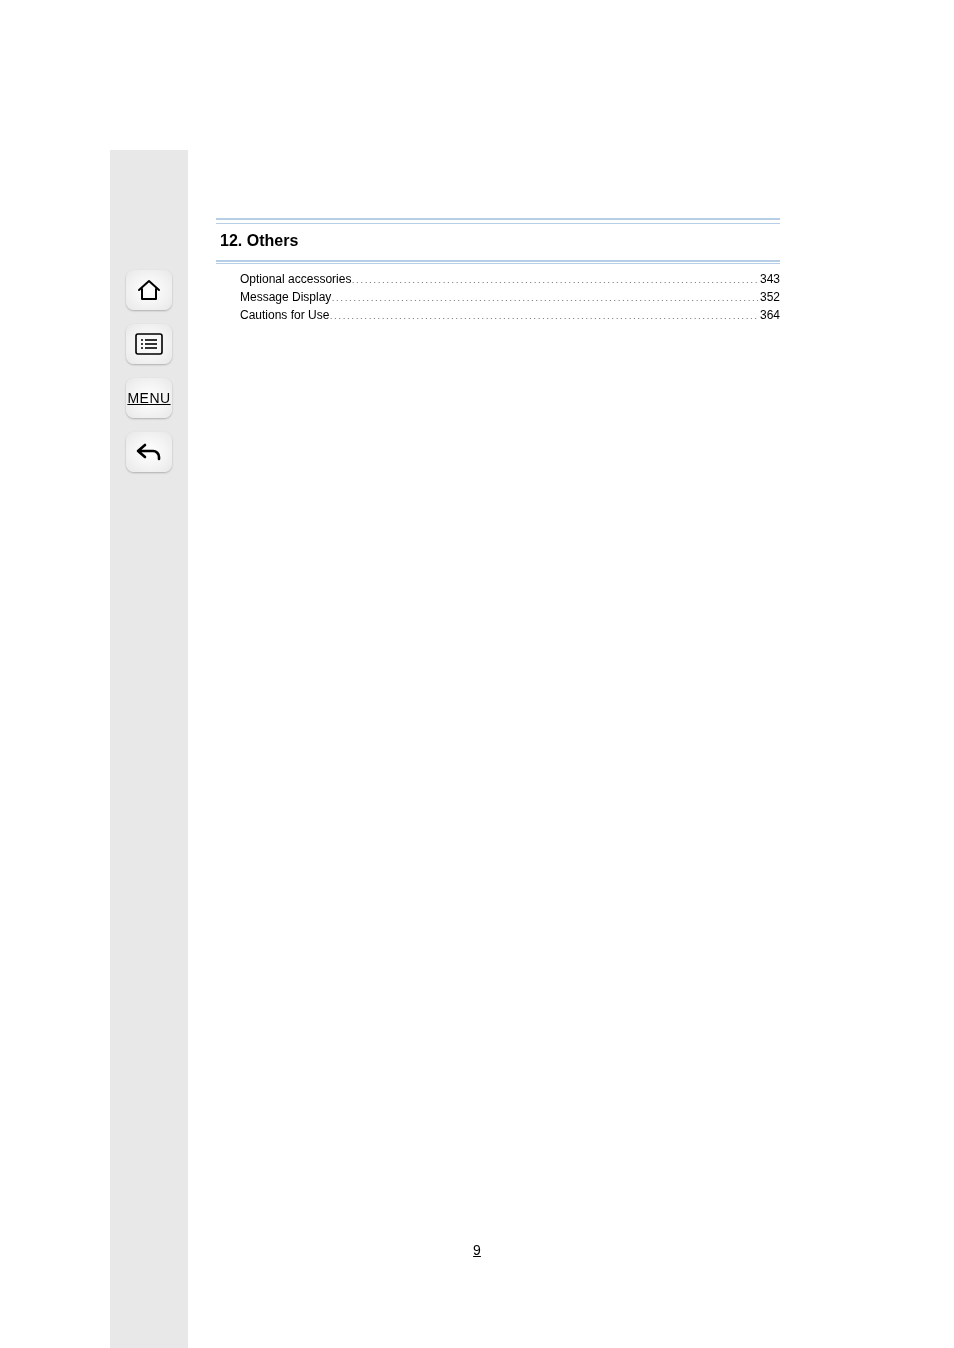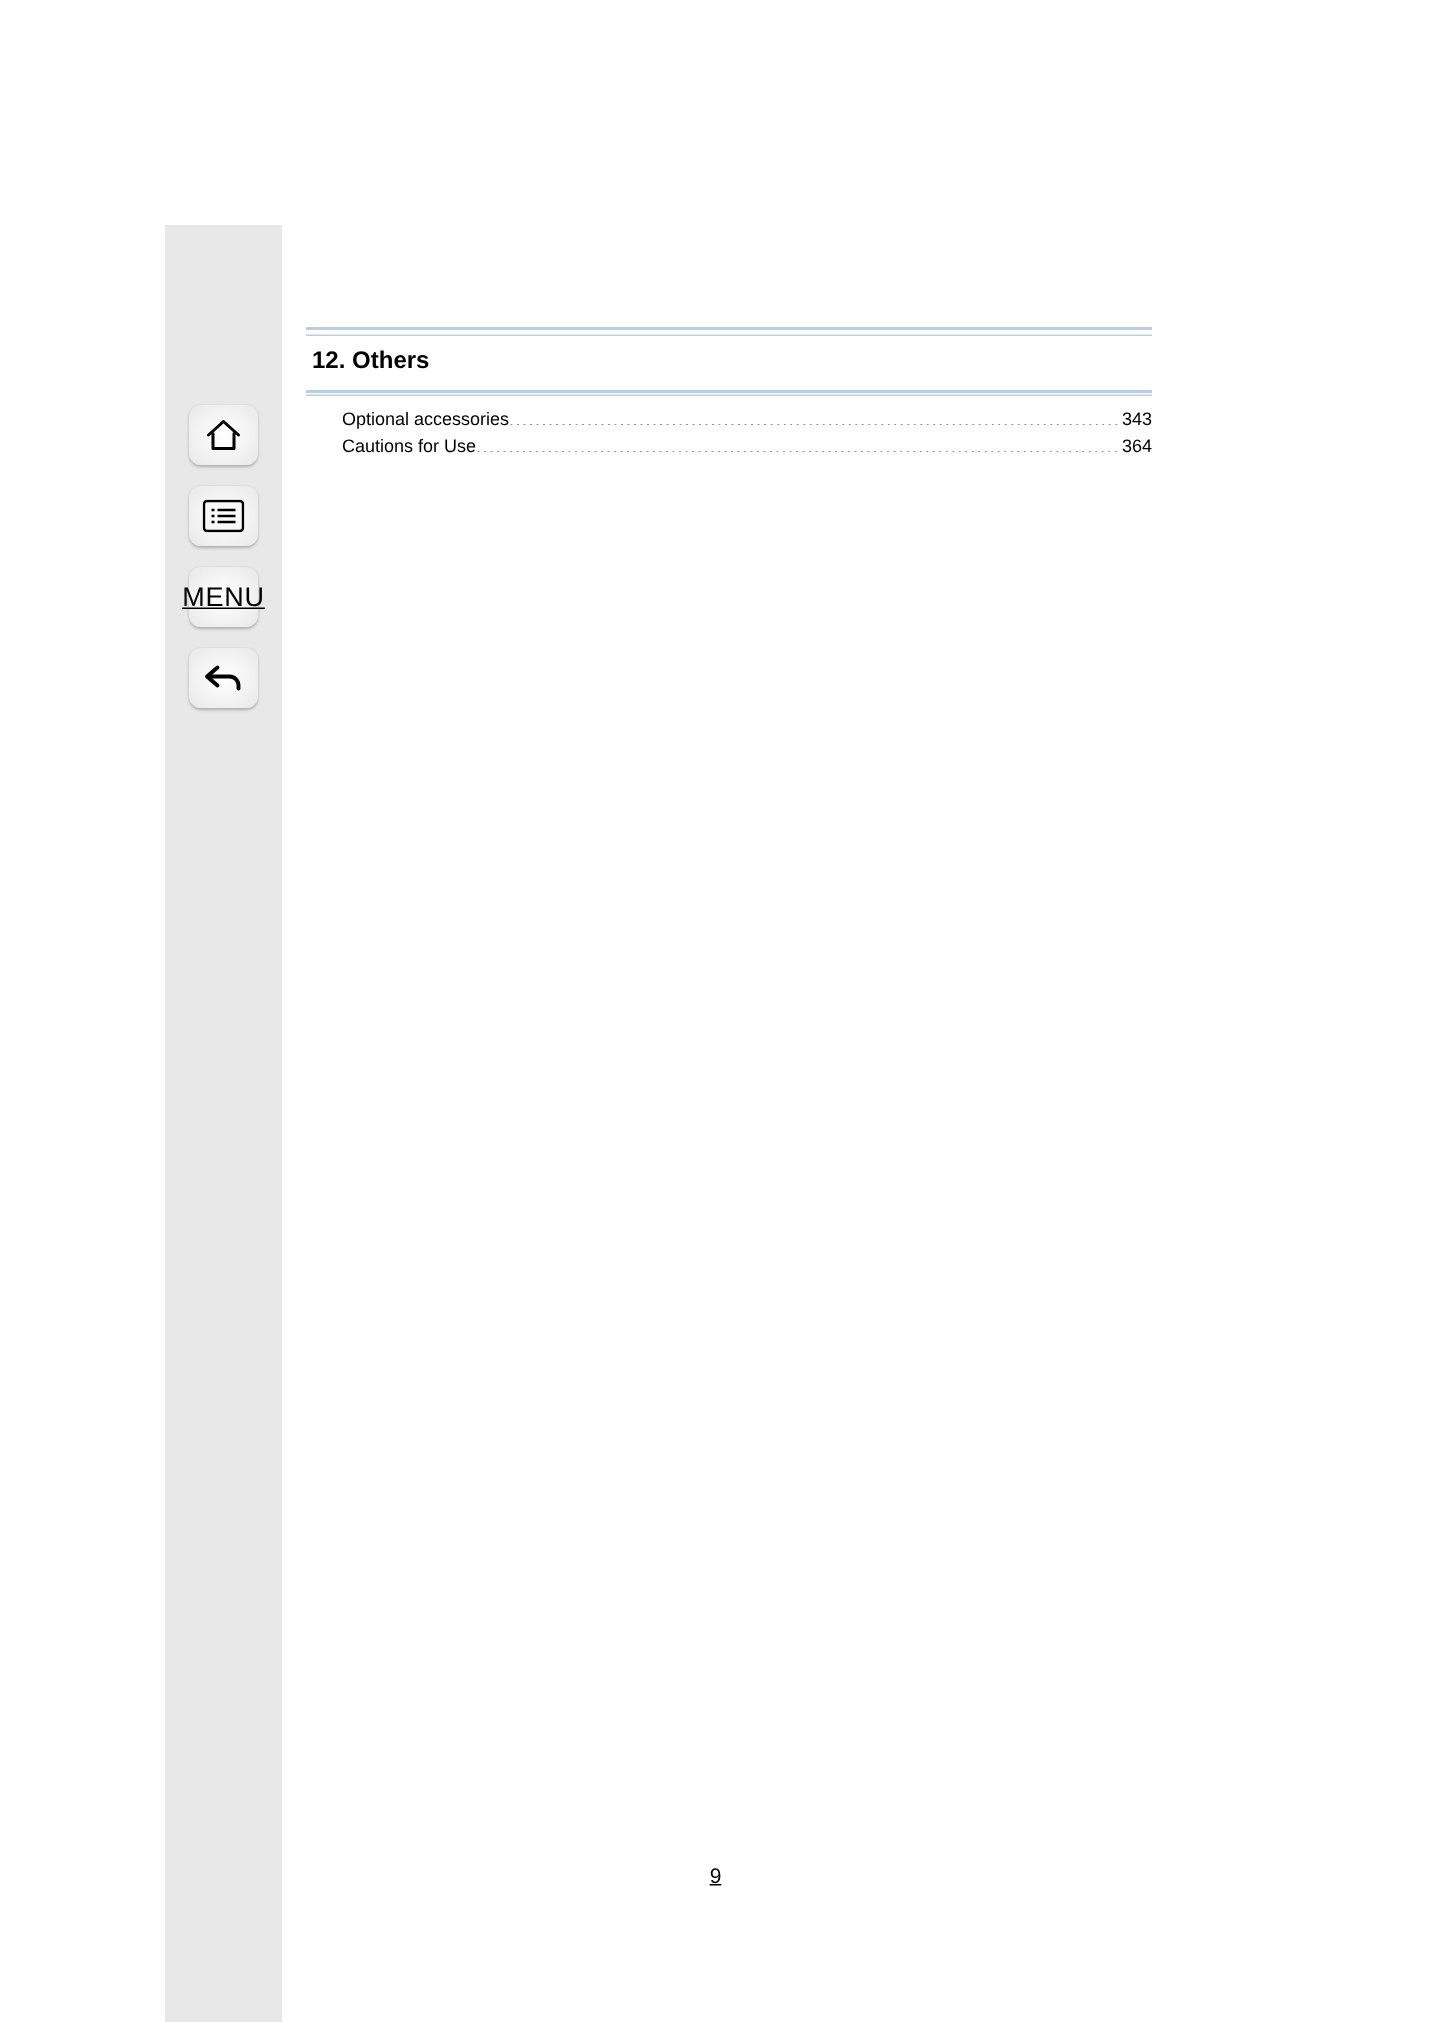--- a/index.html
+++ b/index.html
@@ -31,28 +31,28 @@
     box-shadow: 0 1px 2px rgba(0,0,0,0.25);
     display: flex;
     align-items: center;
     justify-content: center;
     color: #000;
     cursor: pointer;
   }
   .side-btn svg { display: block; }
   .menu-text {
     font-family: Arial, Helvetica, sans-serif;
-    font-size: 18px;
+    font-size: 14px;
     font-weight: 400;
     text-decoration: underline;
     letter-spacing: 0.5px;
   }
   .content {
     position: absolute;
-    left: 204px;
+    left: 216px;
     top: 218px;
     width: 564px;
   }
   .rule-top {
     border-top: 2px solid #b7cfe6;
     margin-bottom: 3px;
   }
   .rule-mid {
     border-top: 1px solid #b7cfe6;
   }
@@ -148,20 +148,25 @@
     <div class="rule-under"></div>
     <div class="rule-under2"></div>
 
     <div class="toc">
       <div class="toc-row">
         <span class="toc-label">Optional accessories</span>
         <span class="toc-dots"></span>
         <span class="toc-page">343</span>
       </div>
       <div class="toc-row">
+        <span class="toc-label">Message Display</span>
+        <span class="toc-dots"></span>
+        <span class="toc-page">352</span>
+      </div>
+      <div class="toc-row">
         <span class="toc-label">Cautions for Use</span>
         <span class="toc-dots"></span>
         <span class="toc-page">364</span>
       </div>
     </div>
   </div>
 
   <div class="page-number">9</div>
 
 </div>

